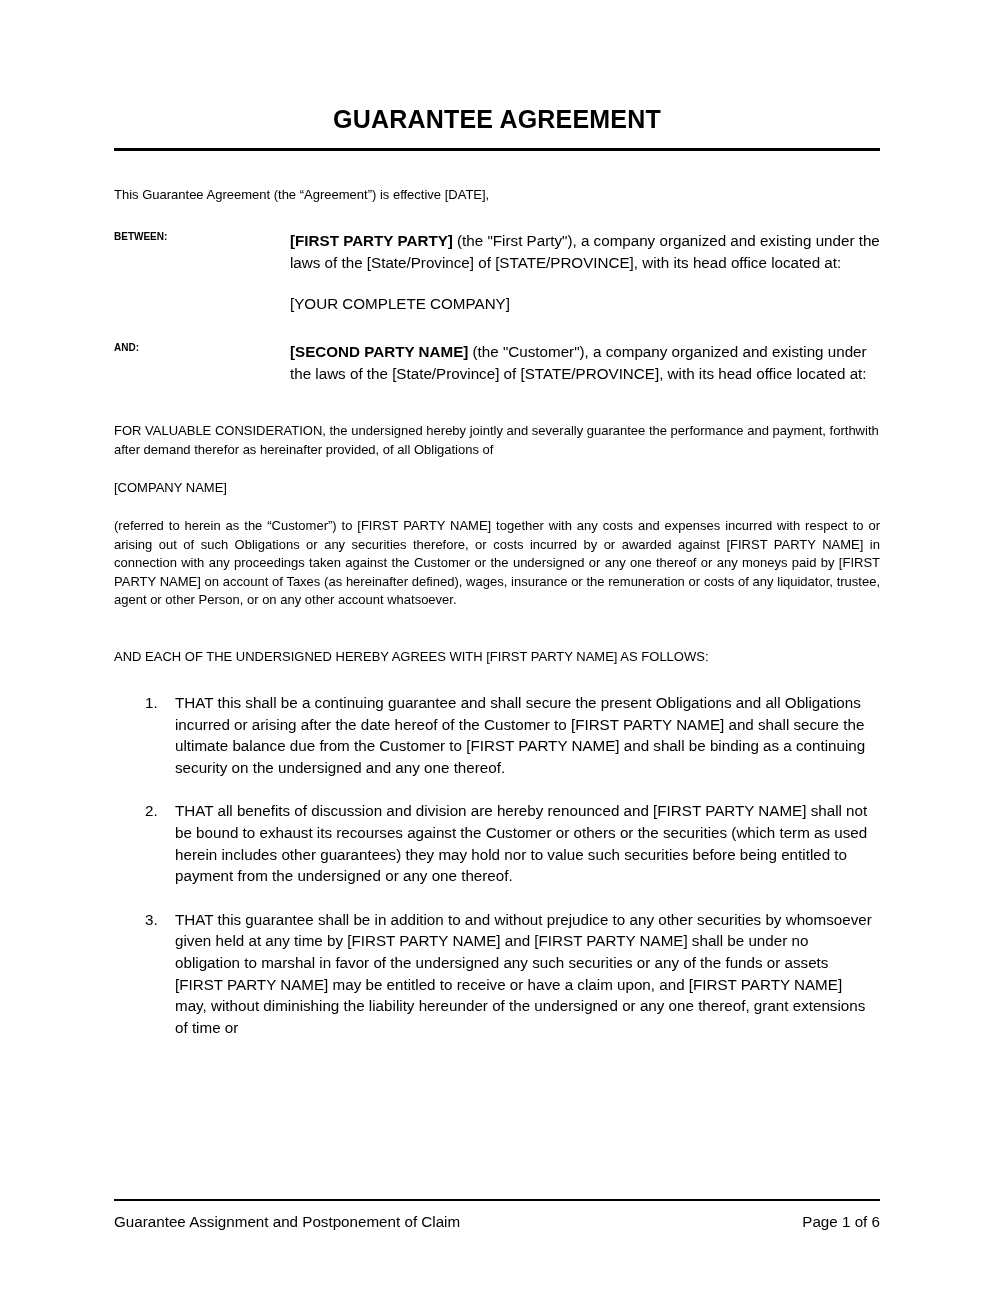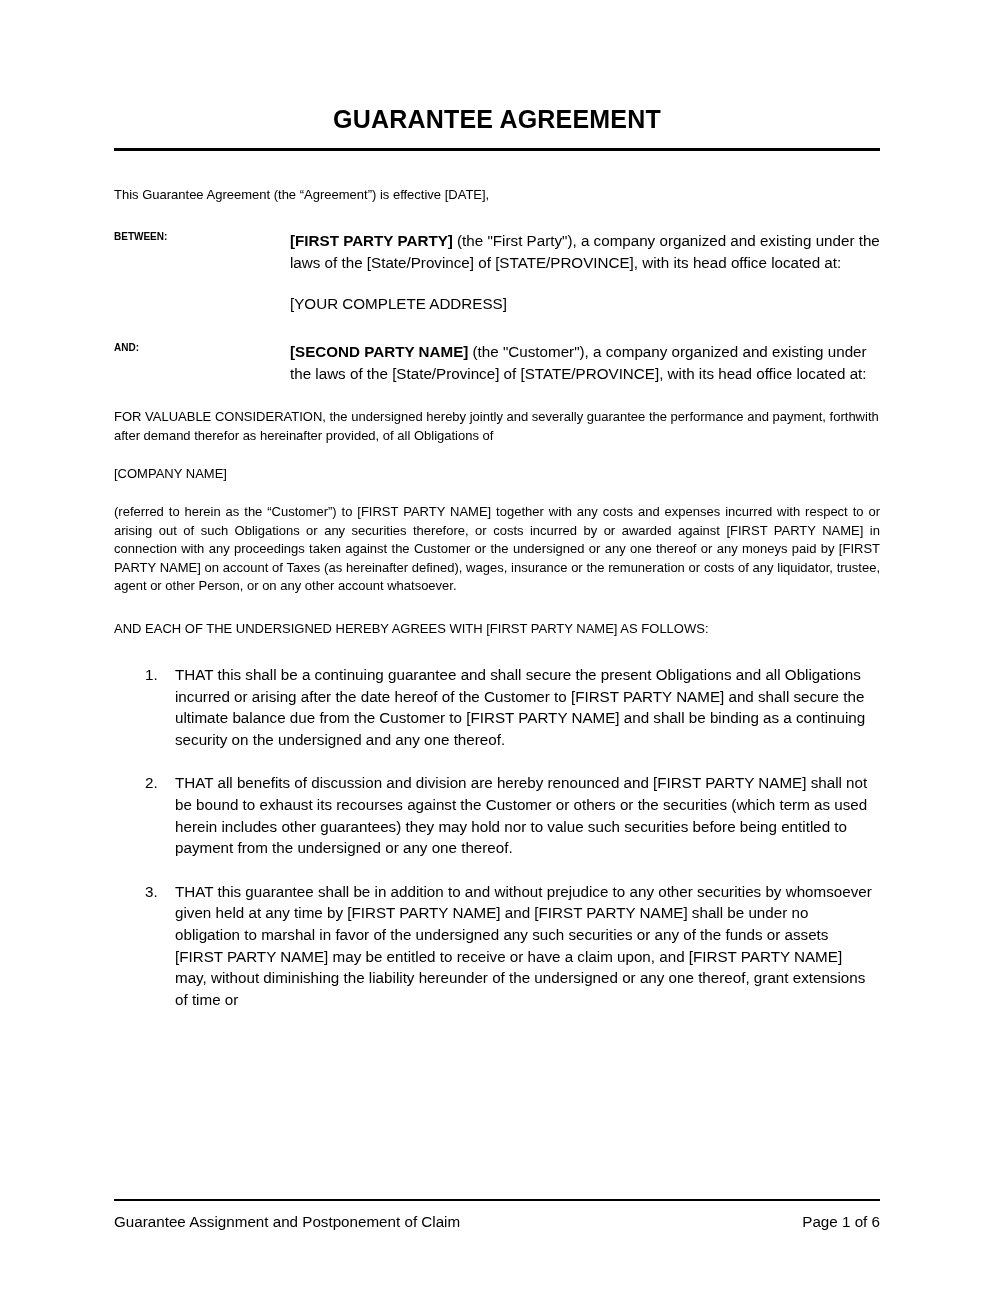--- a/index.html
+++ b/index.html
@@ -51,21 +51,21 @@
   .para.justify {
     text-align: justify;
   }
   .intro {
     margin-top: 35px;
   }
   .spaced-lg {
     margin-top: 20px;
   }
   .spaced-xl {
-    margin-top: 24px;
+    margin-top: 38px;
   }
 
   
   .party-block {
     display: flex;
     margin-top: 26px;
   }
   .party-label {
     width: 176px;
     flex: 0 0 176px;
@@ -141,21 +141,21 @@
     <h1 class="doc-title">GUARANTEE AGREEMENT</h1>
 
     <div class="title-rule"></div>
 
     <p class="para intro">This Guarantee Agreement (the “Agreement”) is effective [DATE],</p>
 
     <div class="party-block">
       <div class="party-label">BETWEEN:</div>
       <div class="party-body">
         <div><span class="party-name">[FIRST PARTY PARTY]</span><span> (the "First Party"), a company organized and existing under the laws of the [State/Province] of [STATE/PROVINCE], with its head office located at:</span></div>
-        <div class="party-address">[YOUR COMPLETE ADDRESS]</div>
+        <div class="party-address">[YOUR COMPLETE COMPANY]</div>
       </div>
     </div>
 
     <div class="party-block">
       <div class="party-label">AND:</div>
       <div class="party-body">
         <div><span class="party-name">[SECOND PARTY NAME]</span><span> (the "Customer"), a company organized and existing under the laws of the [State/Province] of [STATE/PROVINCE], with its head office located at:</span></div>
       </div>
     </div>
 

